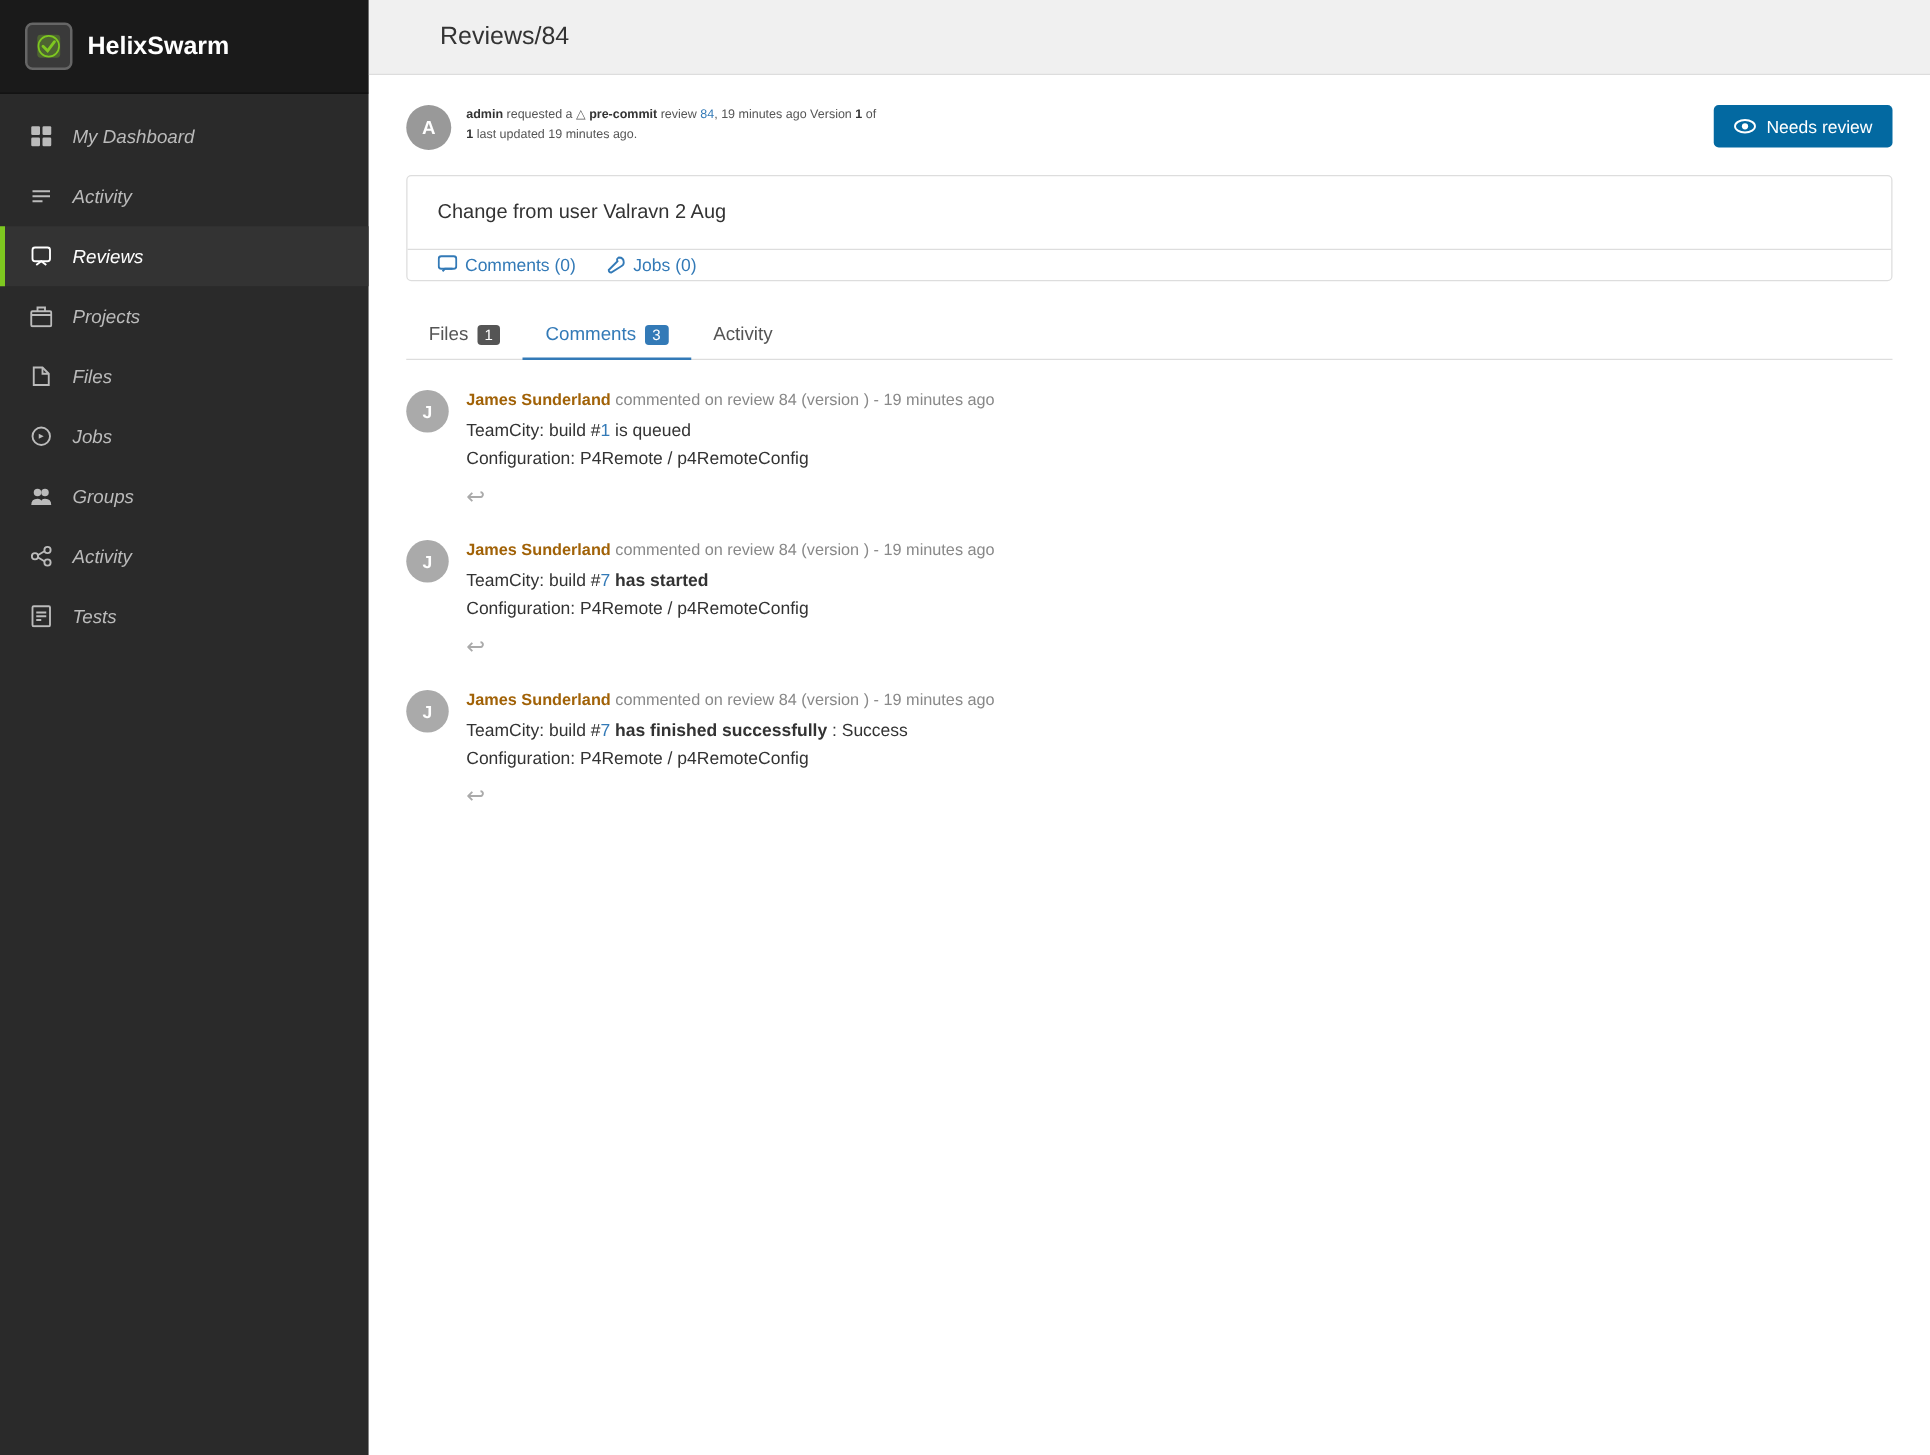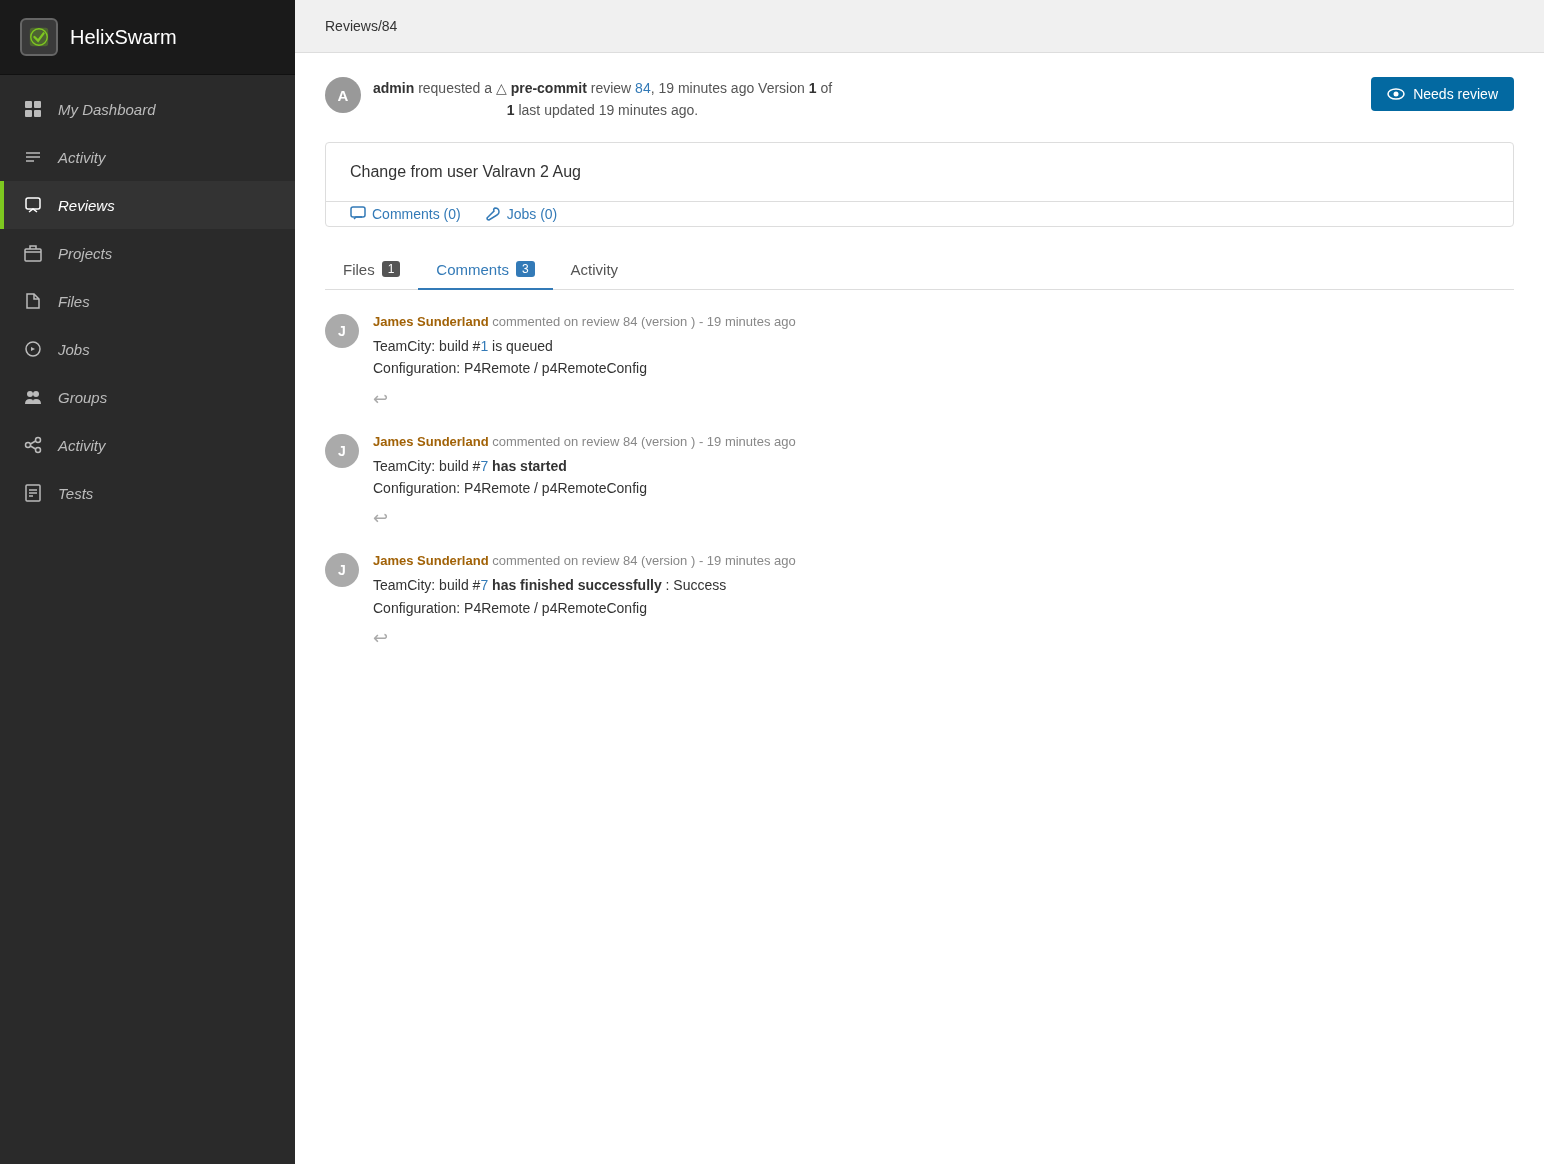--- a/index.html
+++ b/index.html
@@ -30,21 +30,21 @@
       border: 2px solid #666;
       border-radius: 6px;
       display: flex;
       align-items: center;
       justify-content: center;
       margin-right: 12px;
       flex-shrink: 0;
     }
     .logo-icon svg { width: 22px; height: 22px; }
     .logo-text { font-size: 20px; color: #fff; }
-    .logo-text span { font-weight: 400; }
+    .logo-text span { font-weight: 700; }
 
     .sidebar-nav { padding: 10px 0; }
     .nav-item {
       display: flex;
       align-items: center;
       padding: 13px 22px;
       cursor: pointer;
       color: #bbb;
       font-size: 15px;
       position: relative;
@@ -78,23 +78,24 @@
       flex-direction: column;
       overflow-y: auto;
       background: #fff;
     }
     .page-header {
       background: #f0f0f0;
       border-bottom: 1px solid #ddd;
       padding: 18px 30px;
     }
     .page-header h1 {
-      font-size: 14px;
+      font-size: 20px;
       font-weight: 300;
       color: #555;
+      margin-left: 27px;
     }
     .page-header h1 span { color: #333; }
 
     .content { padding: 24px 30px; }
 
     
     .review-info {
       display: flex;
       align-items: flex-start;
       justify-content: space-between;
@@ -103,21 +104,21 @@
     .review-meta { display: flex; align-items: flex-start; gap: 12px; }
     .avatar-circle {
       width: 36px; height: 36px;
       border-radius: 50%;
       background: #999;
       color: #fff;
       display: flex; align-items: center; justify-content: center;
       font-size: 15px; font-weight: 600;
       flex-shrink: 0;
     }
-    .review-text { font-size: 14px; color: #555; line-height: 1.6; text-align: center; }
+    .review-text { font-size: 10px; color: #555; line-height: 1.6; }
     .review-text strong { color: #333; }
     .review-text a { color: #337ab7; text-decoration: none; }
 
     .status-badge {
       display: flex; align-items: center; gap: 8px;
       background: #0369a1;
       color: #fff;
       padding: 8px 16px;
       border-radius: 4px;
       font-size: 14px;

